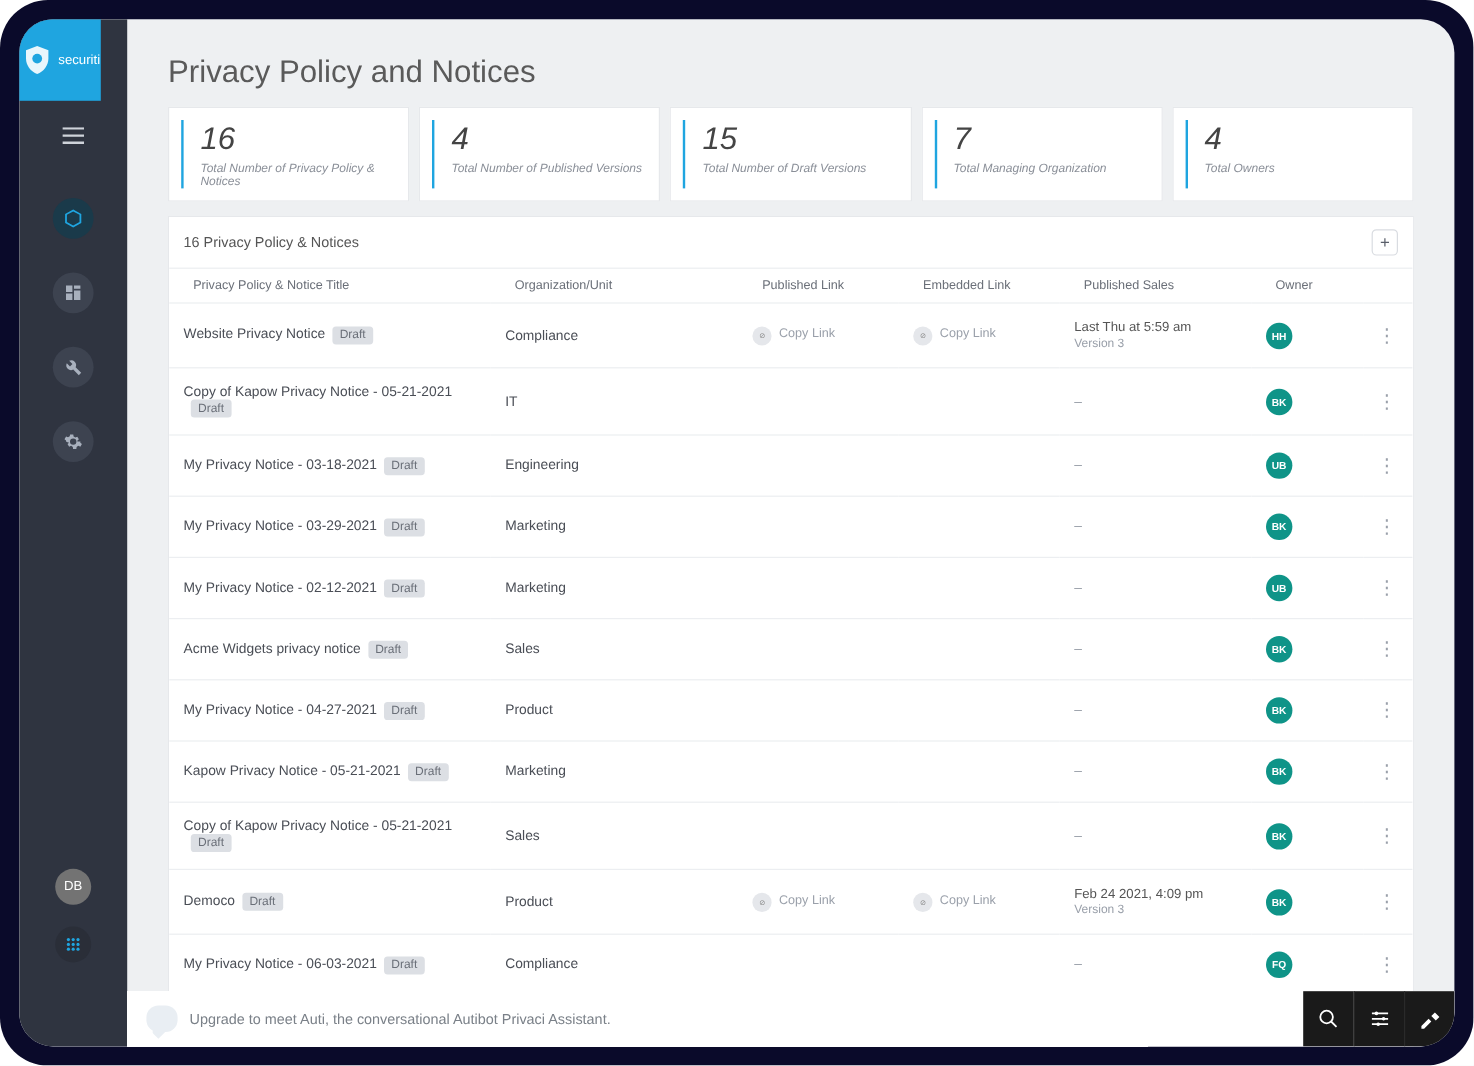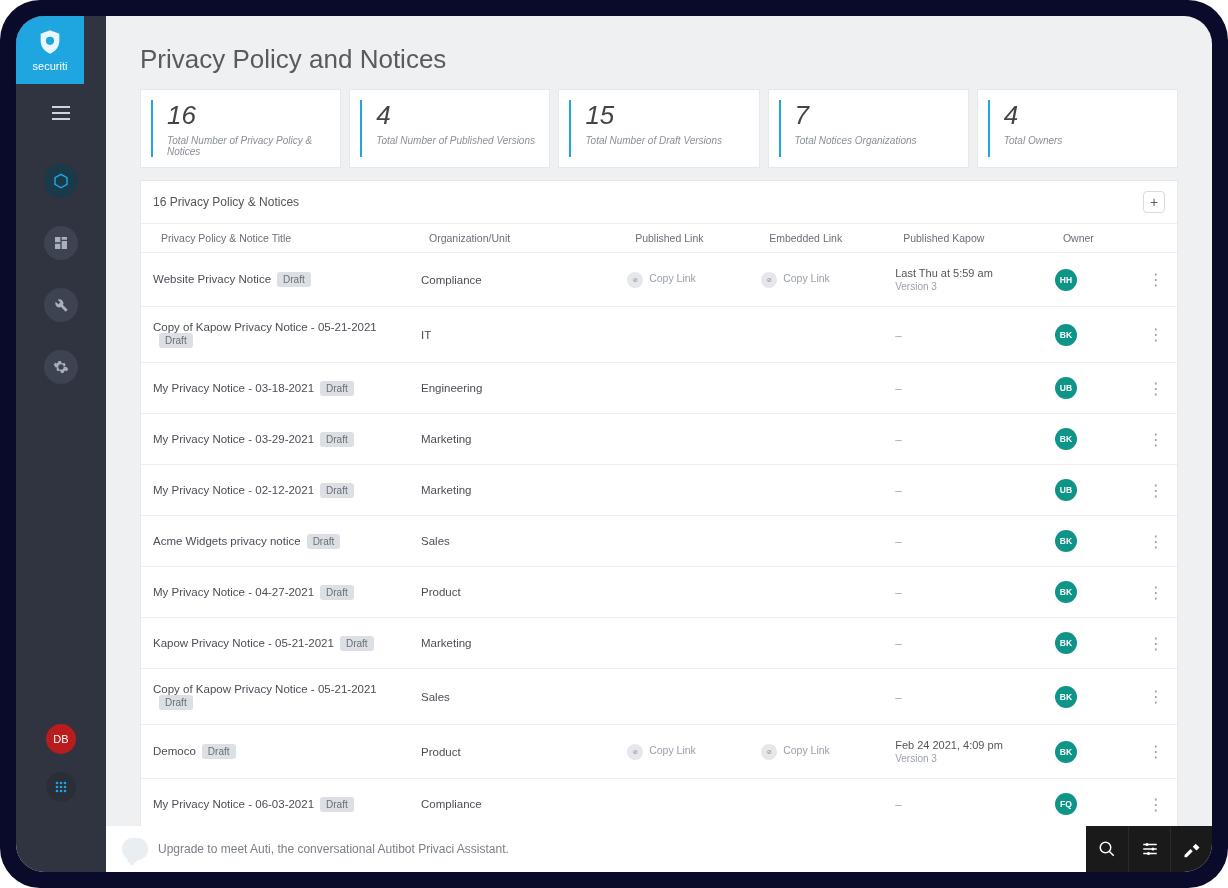--- a/index.html
+++ b/index.html
@@ -1,27 +1,27 @@
 <!DOCTYPE html>
 <html><head>
 <meta charset="utf-8">
 <style>
   * { box-sizing: border-box; margin: 0; padding: 0; }
   html, body { width: 1228px; height: 888px; font-family: -apple-system, "Helvetica Neue", Arial, sans-serif; background: #fff; }
   .frame { position: relative; width: 1228px; height: 888px; background: #0a0a2a; border-radius: 40px; padding: 16px; }
   .screen { position: relative; width: 100%; height: 100%; background: #eef0f2; border-radius: 28px; overflow: hidden; display: flex; }
   .sidebar { width: 90px; background: #2f3440; display: flex; flex-direction: column; align-items: center; position: relative; }
-  .brand { width: 68px; height: 68px; background: #1fa5e0; display:flex; flex-direction:column; align-items:center; justify-content:center; color:#fff; font-size:11px; gap:4px; position:absolute; top:0; left:0; }
+  .brand { width: 68px; height: 68px; background: #1fa5e0; display:flex; align-items:center; justify-content:center; color:#fff; font-size:11px; gap:4px; position:absolute; top:0; left:0; }
   .brand svg { width:28px; height:28px; }
   .hamburger { margin-top: 90px; color:#cfd3da; }
   .nav { margin-top: 40px; display:flex; flex-direction:column; gap:28px; align-items:center; }
   .nav-icon { width: 34px; height: 34px; border-radius: 50%; background:#3d4350; display:flex; align-items:center; justify-content:center; color:#a8b0bd; }
   .nav-icon.active { background:#1a3a4a; color:#1fa5e0; }
   .sidebar-bottom { position:absolute; bottom: 70px; display:flex; flex-direction:column; gap:18px; align-items:center; }
-  .avatar { width:30px; height:30px; border-radius:50%; background:#b91c1c; color:#fff; display:flex; align-items:center; justify-content:center; font-size:11px; font-weight:500; }
+  .avatar { width:30px; height:30px; border-radius:50%; background:#737373; color:#fff; display:flex; align-items:center; justify-content:center; font-size:11px; font-weight:500; }
   .dots-circle { width:30px; height:30px; border-radius:50%; background:#2a2e38; display:flex; align-items:center; justify-content:center; }
 
   .main { flex:1; display:flex; flex-direction:column; overflow:hidden; position:relative; }
   .page-title { padding: 28px 34px 14px; font-size: 26px; font-weight: 400; color:#5a5a5a; }
   .stats { display:flex; gap:8px; padding: 0 34px 12px; font-style: italic; }
   .stat { flex:1; background:#fff; border:1px solid #e6e8eb; padding: 10px 14px; position:relative; }
   .stat::before { content:''; position:absolute; left:10px; top:10px; bottom:10px; width:2px; background:#1fa5e0; }
   .stat-val { font-size: 26px; font-weight:300; color:#444; margin-left:12px; }
   .stat-lbl { font-size: 10px; color:#8a8f98; margin-left:12px; margin-top:4px; }
 
@@ -127,41 +127,41 @@
         <div class="stat">
           <div class="stat-val">4</div>
           <div class="stat-lbl">Total Number of Published Versions</div>
         </div>
         <div class="stat">
           <div class="stat-val">15</div>
           <div class="stat-lbl">Total Number of Draft Versions</div>
         </div>
         <div class="stat">
           <div class="stat-val">7</div>
-          <div class="stat-lbl">Total Notices Organizations</div>
+          <div class="stat-lbl">Total Managing Organization</div>
         </div>
         <div class="stat">
           <div class="stat-val">4</div>
           <div class="stat-lbl">Total Owners</div>
         </div>
       </div>
 
       <div class="panel">
         <div class="panel-head">
           <span>16 Privacy Policy &amp; Notices</span>
           <span class="plus-btn">+</span>
         </div>
         <table>
           <thead>
             <tr>
               <th class="col-title">Privacy Policy &amp; Notice Title</th>
               <th class="col-org">Organization/Unit</th>
               <th class="col-pub">Published Link</th>
               <th class="col-emb">Embedded Link</th>
-              <th class="col-date">Published Kapow</th>
+              <th class="col-date">Published Sales</th>
               <th class="col-owner">Owner</th>
               <th class="col-menu"></th>
             </tr>
           </thead>
           <tbody id="tbody">
               <tr>
                 <td class="col-title"><span>Website Privacy Notice</span><span class="tag">Draft</span></td>
                 <td class="col-org">Compliance</td>
                 <td class="col-pub">
                   <div class="copylink">

